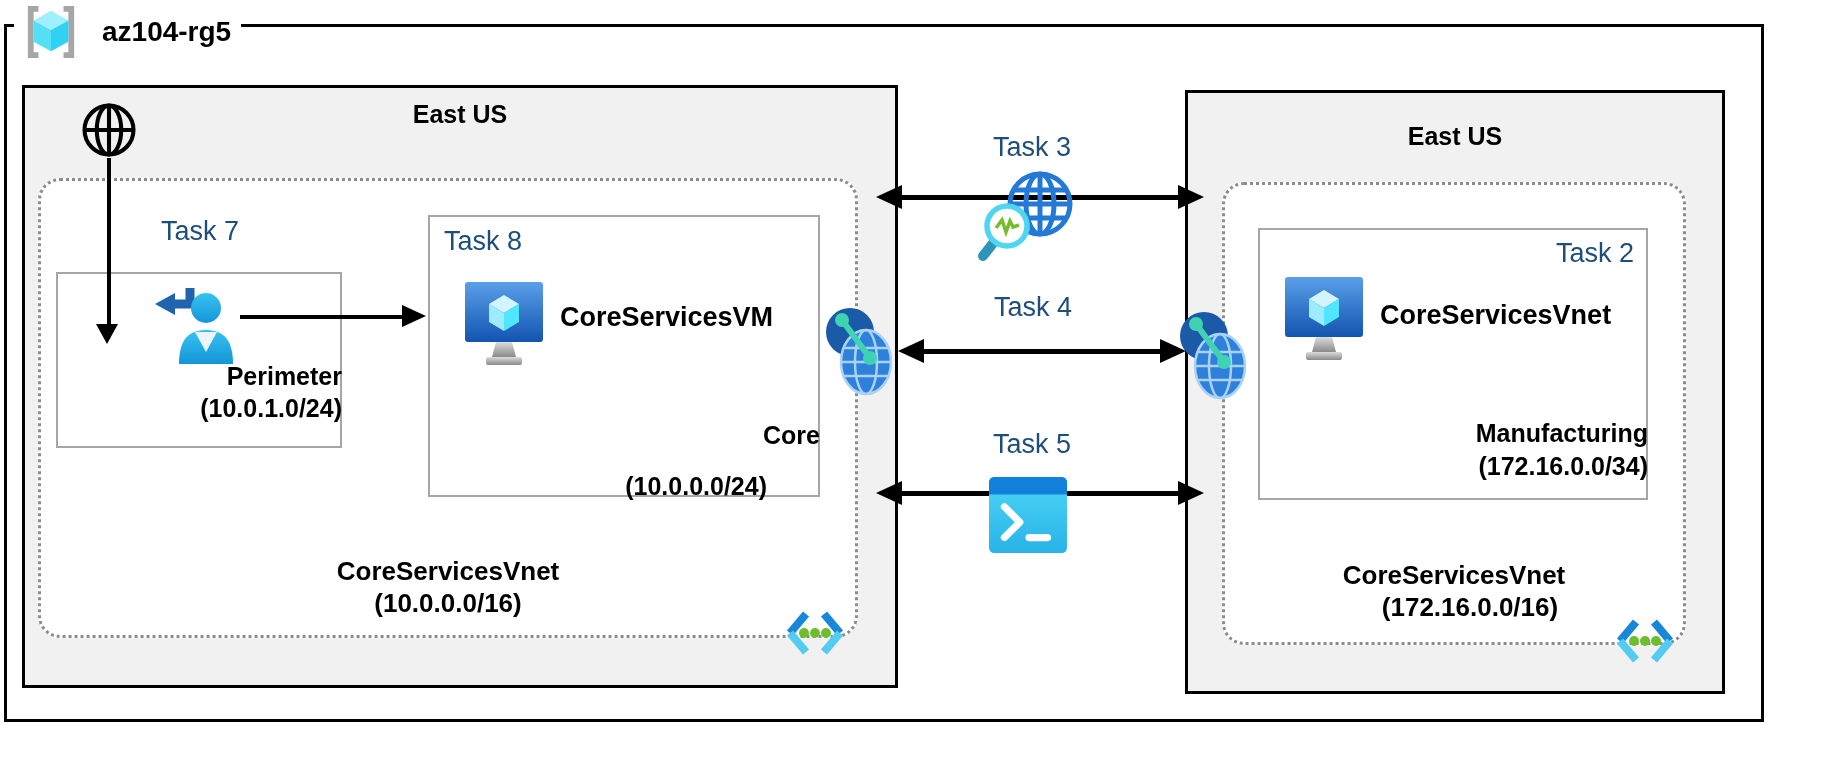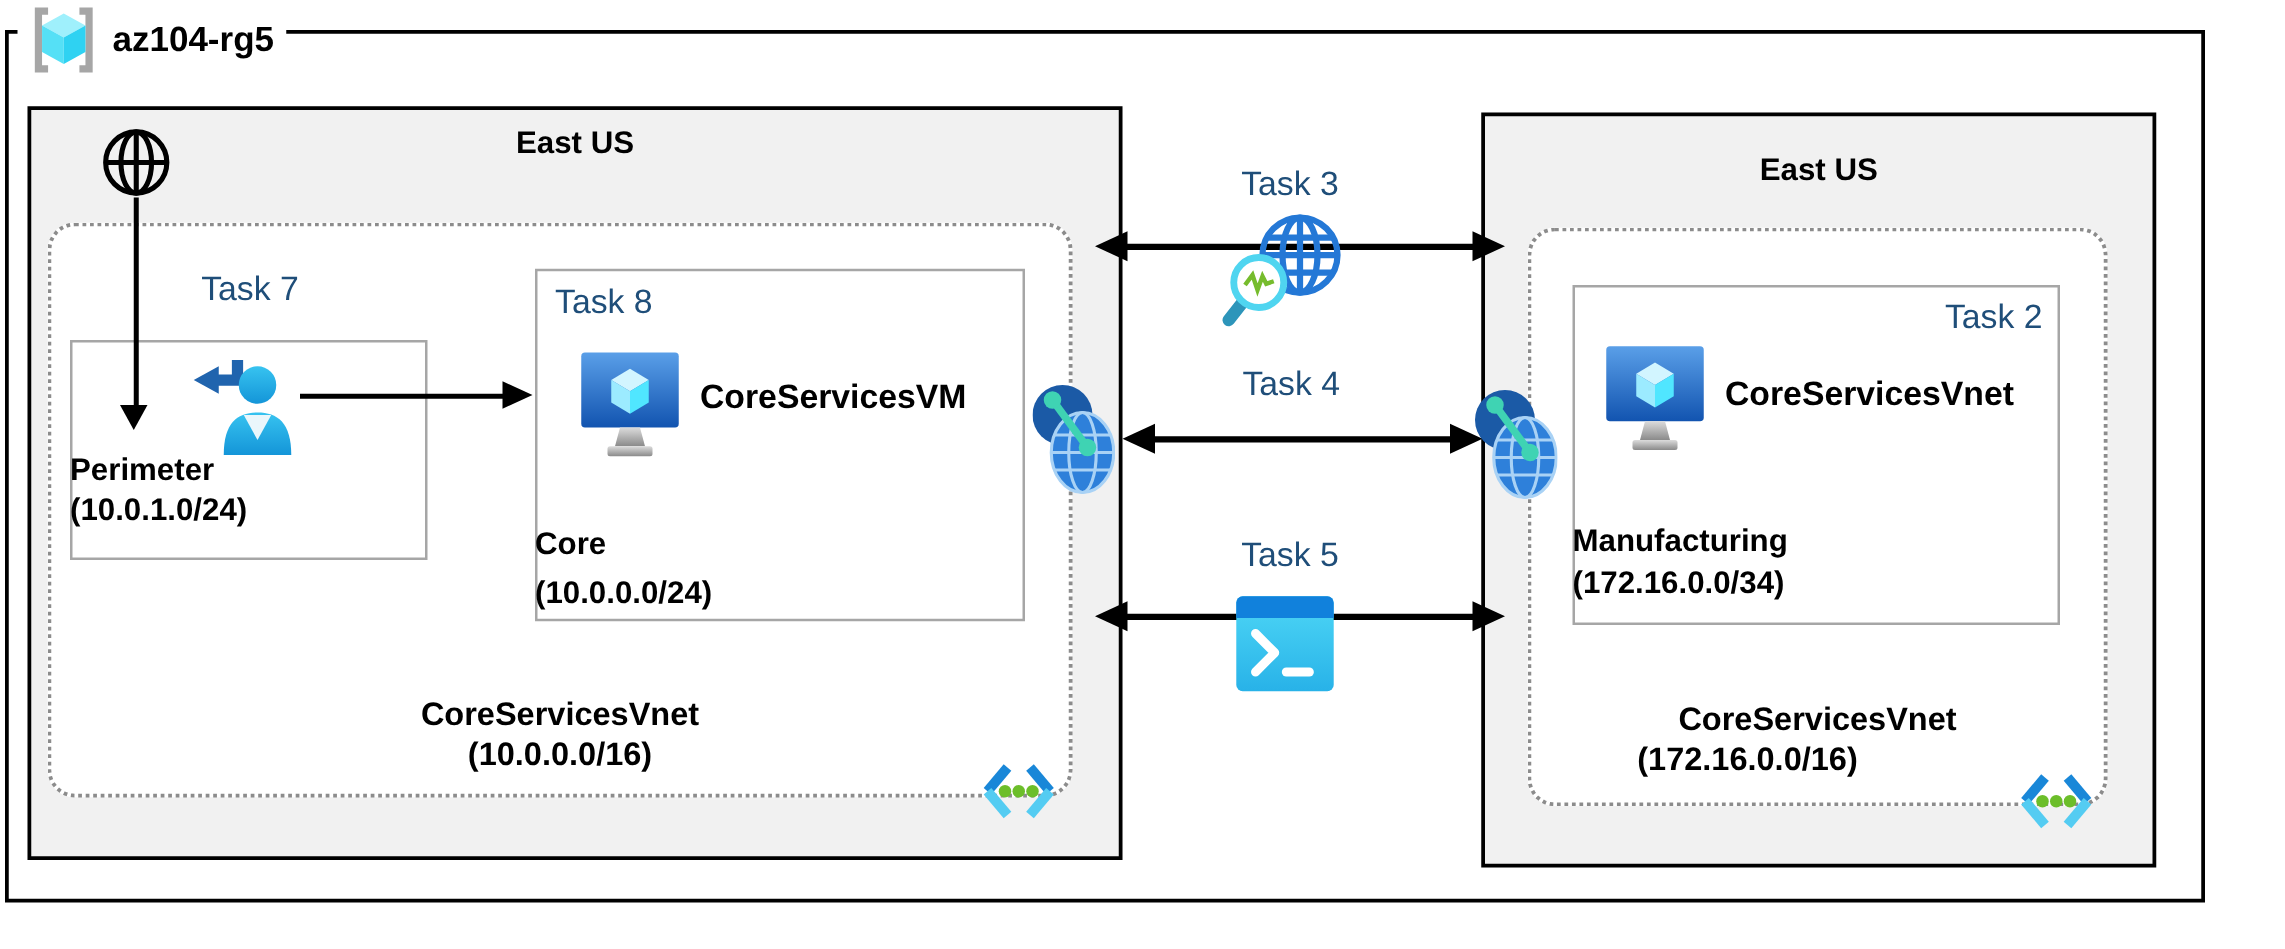--- a/index.html
+++ b/index.html
@@ -11,41 +11,41 @@
     background: #ffffff;
     font-family: "Liberation Sans", sans-serif;
     overflow: hidden;
   }
   .abs { position: absolute; }
 
   
   .rg-border { left:4px; top:24px; width:1760px; height:698px; border:3px solid #000; z-index:0; }
   .rg-label-wrap {
     left:14px; top:2px; height:60px; background:#fff; padding:0 10px;
-    display:flex; align-items:center; gap:12px; z-index:6;
+    display:flex; align-items:center; gap:24px; z-index:6;
   }
   .rg-label { font-size:28px; font-weight:bold; color:#000; }
 
   
   .region { background:#f1f1f1; border:3px solid #000; z-index:0; }
   .region-left  { left:22px;   top:85px; width:876px; height:603px; }
   .region-right { left:1185px; top:90px; width:540px; height:604px; }
   .region-name { font-size:25px; font-weight:bold; color:#000; text-align:center; z-index:2; }
 
   
   .vnet-area { background:#fff; border:3px dotted #8c8c8c; border-radius:22px; z-index:0; }
   .vnet-area-left  { left:38px;   top:178px; width:820px; height:460px; }
   .vnet-area-right { left:1222px; top:182px; width:464px; height:463px; }
 
   
   .sub-box { background:#fff; border:2px solid #a6a6a6; z-index:1; }
 
   .task-label { font-size:27px; font-weight:normal; color:#1f4e79; text-align:center; z-index:2; }
   .vm-name { font-size:27px; font-weight:bold; color:#000; z-index:2; }
-  .subnet-text { font-size:25px; font-weight:bold; color:#000; text-align:left; z-index:2; }
+  .subnet-text { font-size:25px; font-weight:bold; color:#000; text-align:right; z-index:2; }
   .vnet-label { font-size:26px; font-weight:bold; color:#000; text-align:center; z-index:2; }
 
   
   .bar-h { height:5px; background:#000; z-index:2; }
   .bar-h-thin { height:4px; background:#000; z-index:2; }
   .bar-v { width:4px; background:#000; z-index:2; }
   .ah-right { width:0; height:0; border-top:12px solid transparent; border-bottom:12px solid transparent; border-left:26px solid #000; z-index:2; }
   .ah-left  { width:0; height:0; border-top:12px solid transparent; border-bottom:12px solid transparent; border-right:26px solid #000; z-index:2; }
   .ah-down  { width:0; height:0; border-left:11px solid transparent; border-right:11px solid transparent; border-top:20px solid #000; z-index:2; }
 
@@ -133,21 +133,21 @@
       <rect x="1" y="1" width="78" height="60" rx="3" fill="url(#g-vm-screen)"></rect>
       <polygon points="40,14 55,23 40,32 25,23" fill="#d2f5ff"></polygon>
       <polygon points="25,23 40,32 40,50 25,41" fill="#9cebff"></polygon>
       <polygon points="55,23 40,32 40,50 55,41" fill="#50e6ff"></polygon>
       <polygon points="32,61 48,61 52,76 28,76" fill="url(#g-vm-stand)"></polygon>
       <rect x="22" y="76" width="36" height="8" rx="2" fill="url(#g-vm-stand)"></rect>
     </svg>
   </div>
   <div class="abs subnet-text" style="left:428px;top:421px;width:392px">Core</div>
   <div class="abs vm-name" style="left:560px;top:302px;width:260px">CoreServicesVM</div>
-  <div class="abs subnet-text" style="left:428px;top:460px;width:339px">(10.0.0.0/24)</div>
+  <div class="abs subnet-text" style="left:428px;top:472px;width:339px">(10.0.0.0/24)</div>
 
   <div class="abs vnet-label" style="left:38px;top:556px;width:820px">CoreServicesVnet</div>
   <div class="abs vnet-label" style="left:38px;top:588px;width:820px">(10.0.0.0/16)</div>
   <div class="abs icon" style="left:784px;top:608px;width:62px;height:50px">
     <svg viewBox="0 0 62 50">
       <g fill="none" stroke-width="8">
         <path d="M22 6 L6 25" stroke="#1987d8"></path>
         <path d="M6 25 L22 44" stroke="#54ccf2"></path>
         <path d="M40 6 L56 25" stroke="#1987d8"></path>
         <path d="M56 25 L40 44" stroke="#54ccf2"></path>
@@ -239,21 +239,21 @@
       <polygon points="55,23 40,32 40,50 55,41" fill="#50e6ff"></polygon>
       <polygon points="32,61 48,61 52,76 28,76" fill="url(#g-vm-stand)"></polygon>
       <rect x="22" y="76" width="36" height="8" rx="2" fill="url(#g-vm-stand)"></rect>
     </svg>
   </div>
   <div class="abs vm-name" style="left:1380px;top:300px;width:260px">CoreServicesVnet</div>
   <div class="abs subnet-text" style="left:1258px;top:419px;width:390px">Manufacturing</div>
   <div class="abs subnet-text" style="left:1258px;top:452px;width:390px">(172.16.0.0/34)</div>
 
   <div class="abs vnet-label" style="left:1222px;top:560px;width:464px">CoreServicesVnet</div>
-  <div class="abs vnet-label" style="left:1200px;top:592px;width:396px">(172.16.0.0/16)</div>
+  <div class="abs vnet-label" style="left:1272px;top:592px;width:396px">(172.16.0.0/16)</div>
   <div class="abs icon" style="left:1614px;top:616px;width:62px;height:50px">
     <svg viewBox="0 0 62 50">
       <g fill="none" stroke-width="8">
         <path d="M22 6 L6 25" stroke="#1987d8"></path>
         <path d="M6 25 L22 44" stroke="#54ccf2"></path>
         <path d="M40 6 L56 25" stroke="#1987d8"></path>
         <path d="M56 25 L40 44" stroke="#54ccf2"></path>
       </g>
       <circle cx="20" cy="25" r="5" fill="#6cbe2a"></circle>
       <circle cx="31" cy="25" r="5" fill="#6cbe2a"></circle>

